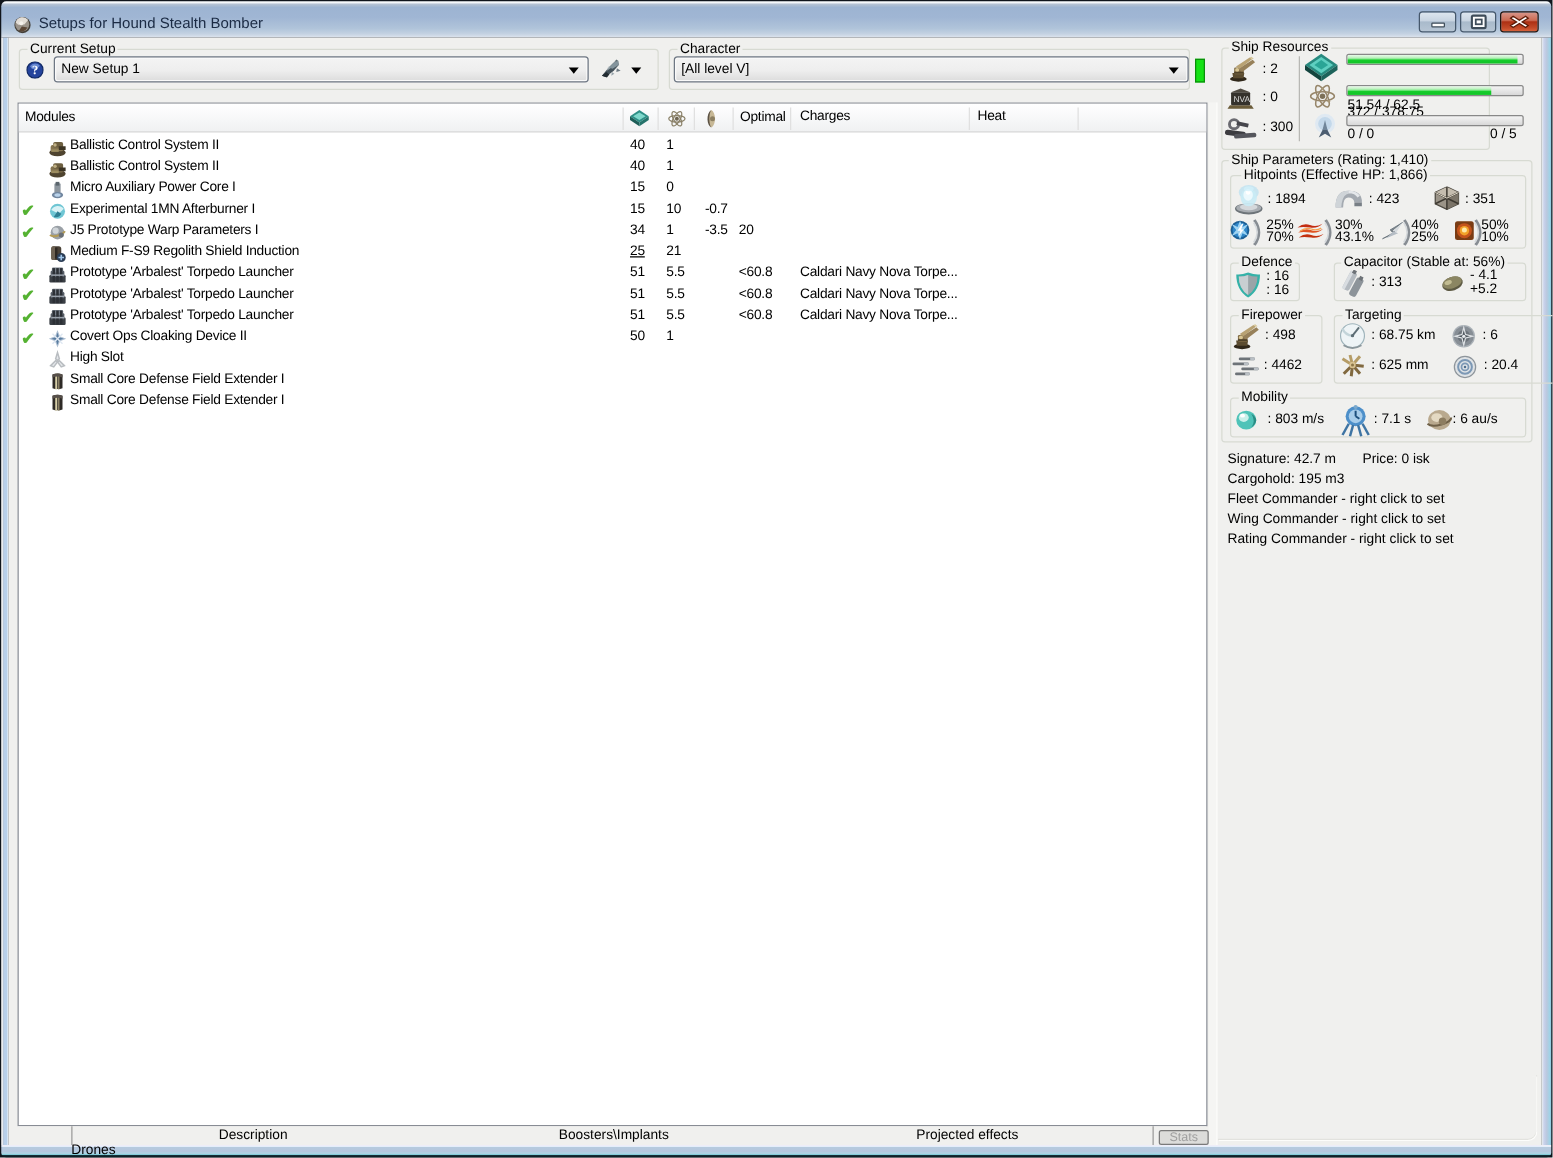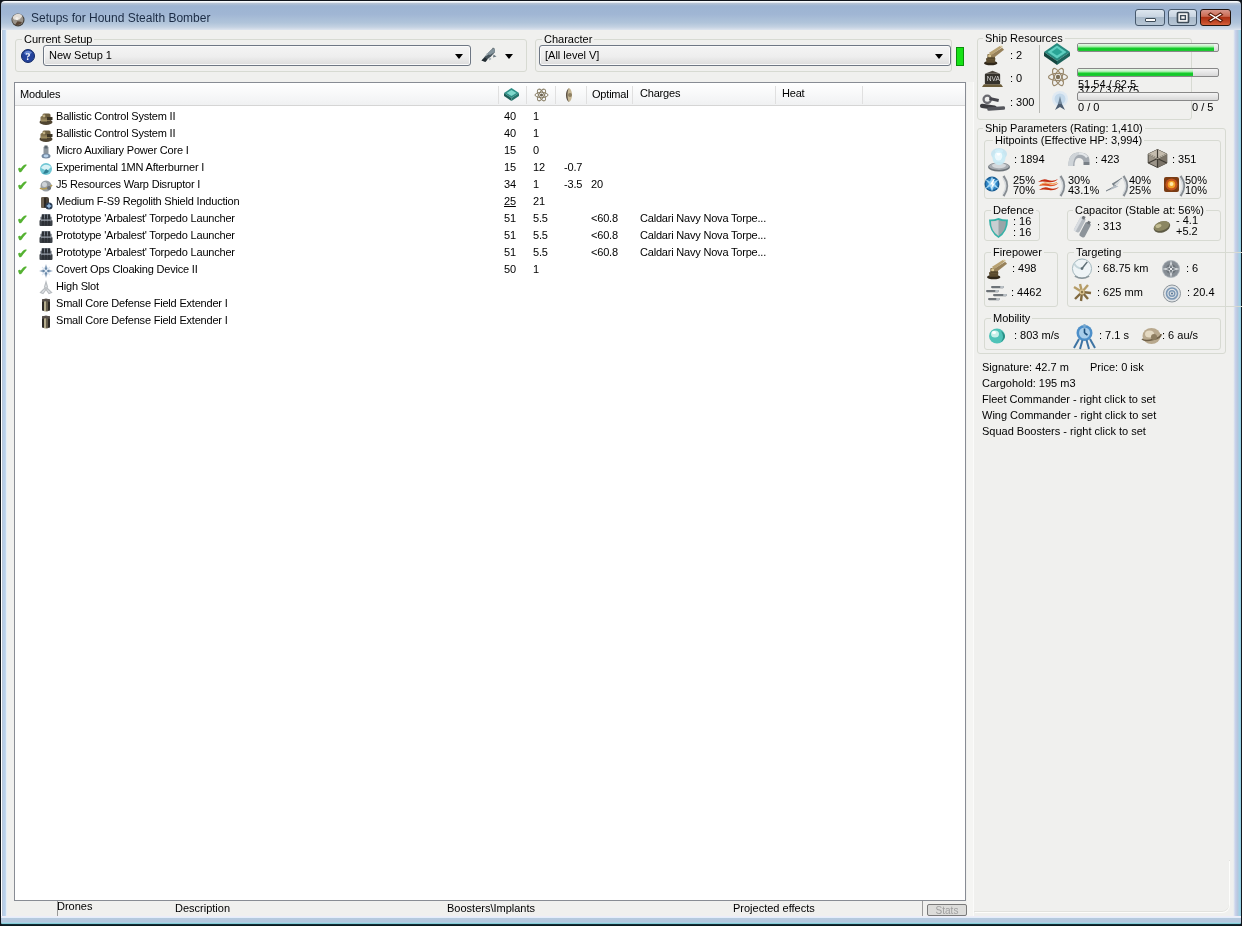--- a/index.html
+++ b/index.html
@@ -182,32 +182,32 @@
     </div>
   <div class="row" style="top:77px;">
       <span class="check">✔</span>
       <span class="icon" style="left:23px; top:1px;"><svg width="16" height="16" viewBox="0 0 16 16">
           <circle cx="8" cy="8" r="6" fill="#6fc6d4"></circle>
           <path d="M3 7 A6 6 0 0 1 13 6 L9 10 Z" fill="#d9f2f6"></path>
           <path d="M11 10 A 5 5 0 0 1 5 12.5 L 8 8 Z" fill="#2e7f93"></path>
         </svg></span>
       <span class="rowtext" style="left:41px;">Experimental 1MN Afterburner I</span>
       <span class="rowtext" style="left:489px;">15</span>
-      <span class="rowtext" style="left:518px;">12</span>
+      <span class="rowtext" style="left:518px;">10</span>
       <span class="rowtext" style="left:549px;">-0.7</span>
     </div>
   <div class="row" style="top:94px;">
       <span class="check">✔</span>
       <span class="icon" style="left:23px; top:1px;"><svg width="16" height="16" viewBox="0 0 16 16">
           <circle cx="8" cy="8" r="5.5" fill="#9aa0a6"></circle>
           <circle cx="6.5" cy="6.5" r="2.5" fill="#cfd4d8"></circle>
           <path d="M2 10 A 7 3.5 -20 0 0 14 7" stroke="#b39b55" stroke-width="1.6" fill="none"></path>
           <circle cx="11" cy="10" r="2" fill="#6b7075"></circle>
         </svg></span>
-      <span class="rowtext" style="left:41px;">J5 Resources Warp Disruptor I</span>
+      <span class="rowtext" style="left:41px;">J5 Prototype Warp Parameters I</span>
       <span class="rowtext" style="left:489px;">34</span>
       <span class="rowtext" style="left:518px;">1</span>
       <span class="rowtext" style="left:549px;">-3.5</span>
       <span class="rowtext" style="left:576px;">20</span>
     </div>
   <div class="row" style="top:111px;">
       <span class="icon" style="left:23px; top:1px;"><svg width="16" height="16" viewBox="0 0 16 16">
           <rect x="3" y="2" width="8" height="11" rx="2" fill="#4a4136"></rect>
           <rect x="3" y="2" width="3.5" height="11" rx="1.5" fill="#6e6252"></rect>
           <rect x="6" y="3" width="2" height="9" fill="#2e2822"></rect>
@@ -307,37 +307,37 @@
           <path d="M4 2.5 Q8 1 12 2.5 L12 5 Q8 3.5 4 5 Z" fill="#57504a"></path>
         </svg></span>
       <span class="rowtext" style="left:41px;">Small Core Defense Field Extender I</span>
     </div>
 </div>
 <div class="abs" style="left:967px; top:82px; width:7px; height:834px; background:#f5f5f3; border-right:1px solid #fbfbfa;"></div>
 <div class="abs" style="left:974px; top:860px; width:256px; height:52px; border-right:1px solid #e2e2de; border-bottom:1px solid #e2e2de; border-radius:0 0 8px 0;"></div>
 <div class="abs" style="left:975px; top:861px; width:255px; height:52px; border-right:1px solid #fdfdfb; border-bottom:1px solid #fdfdfb; border-radius:0 0 8px 0;"></div>
 
 <div id="tabbar">
-  <span class="txt" style="left:3px; top:0;padding-left:40px;">Drones</span>
+  <span class="txt" style="left:3px; top:14px;padding-left:40px;">Drones</span>
   <span class="tabsep" style="left:43px;"></span>
   <span class="txt" style="left:161px; top:2px;">Description</span>
   <span class="txt" style="left:433px; top:2px;">Boosters\Implants</span>
   <span class="txt" style="left:719px; top:2px;">Projected effects</span>
   <span class="tabsep" style="left:908px;"></span>
   <span class="abs" style="left:913px; top:3px; width:40px; height:12px; border:1px solid #7a7a7a; border-radius:2px; background:#dcdcda; color:#9f9f9f; text-align:center; font-size:10px;">Stats</span>
 </div>
 
 <div class="groupbox" style="left:977px; top:38px; width:215px; height:82px;">
     <span class="gb-label" style="left:5px;">Ship Resources</span>
   </div>
 <div class="groupbox" style="left:977px; top:128px; width:249px; height:226px;">
     <span class="gb-label" style="left:5px;">Ship Parameters (Rating: 1,410)</span>
   </div>
 <div class="groupbox" style="left:984px; top:140px; width:237px; height:59px;">
-    <span class="gb-label" style="left:8px;">Hitpoints (Effective HP: 3,994)</span>
+    <span class="gb-label" style="left:8px;">Hitpoints (Effective HP: 1,866)</span>
   </div>
 <div class="groupbox" style="left:984px; top:210px; width:56px; height:31px;">
     <span class="gb-label" style="left:6px;">Defence</span>
   </div>
 <div class="groupbox" style="left:1067px; top:210px; width:154px; height:31px;">
     <span class="gb-label" style="left:5px;">Capacitor (Stable at: 56%)</span>
   </div>
 <div class="groupbox" style="left:984px; top:252px; width:74px; height:55px;">
     <span class="gb-label" style="left:6px;">Firepower</span>
   </div>
@@ -602,13 +602,13 @@
       <ellipse cx="9.5" cy="8" rx="4.5" ry="3.5" fill="#e4d9c2"></ellipse>
       <path d="M2 13 A 10 4 -12 0 0 21 8" stroke="#6f6047" stroke-width="1.6" fill="none"></path>
       <circle cx="14" cy="11" r="3" fill="#8d7d60"></circle>
     </svg></span>
 <div class="txt" style="left:1162px; top:330px;">: 6 au/s</div>
 <div class="txt" style="left:982px; top:362px;">Signature: 42.7 m</div>
 <div class="txt" style="left:1090px; top:362px;">Price: 0 isk</div>
 <div class="txt" style="left:982px; top:378px;">Cargohold: 195 m3</div>
 <div class="txt" style="left:982px; top:394px;">Fleet Commander - right click to set</div>
 <div class="txt" style="left:982px; top:410px;">Wing Commander - right click to set</div>
-<div class="txt" style="left:982px; top:426px;">Squad Boosters - right click to set</div>
+<div class="txt" style="left:982px; top:426px;">Rating Commander - right click to set</div>
 
 </body></html>

